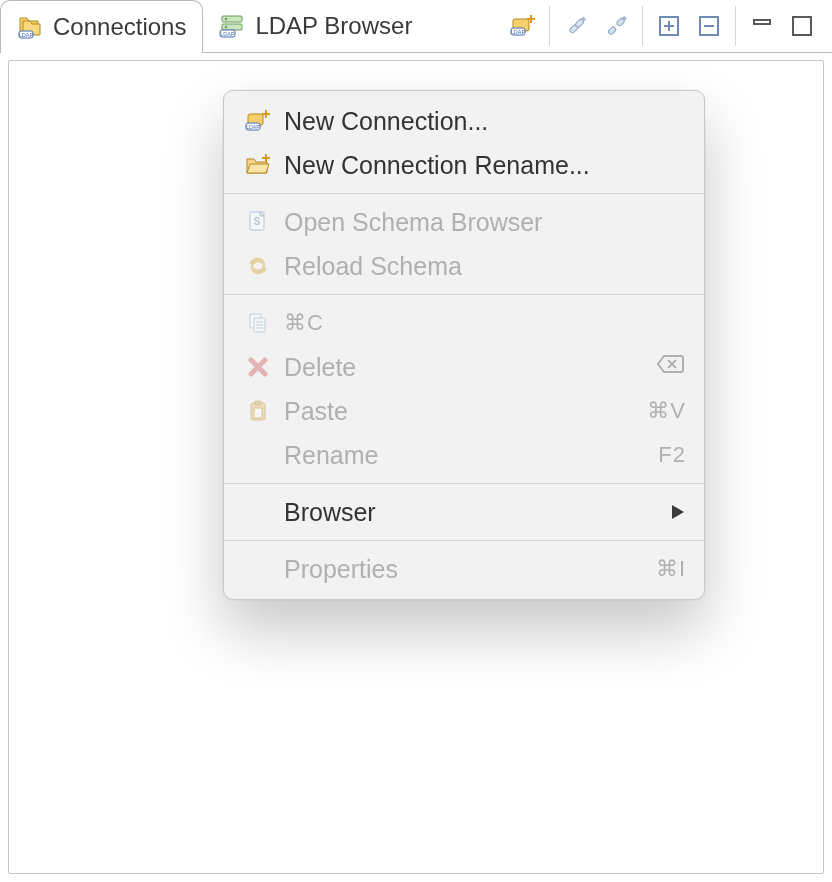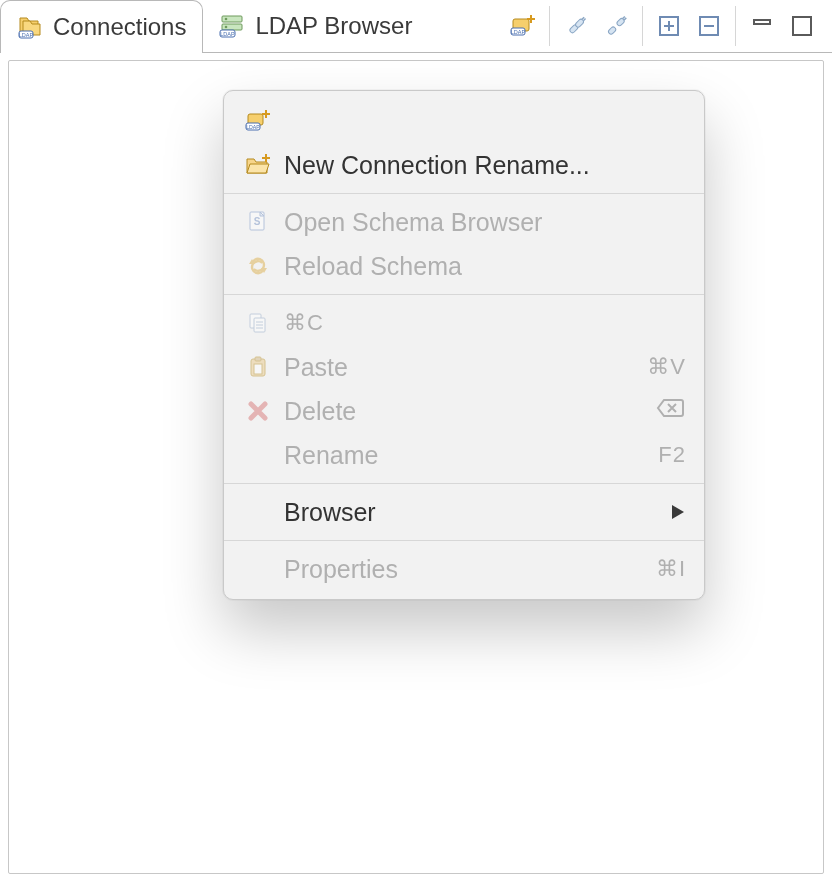--- a/index.html
+++ b/index.html
@@ -247,20 +247,21 @@
       <svg width="26" height="24" viewBox="0 0 26 24">
         <rect x="3" y="5" width="15" height="11" rx="2" fill="#f6cf6d" stroke="#b58a1e"></rect>
         <rect x="1" y="14" width="14" height="7" rx="2" fill="#ffffff" stroke="#4a6fb0"></rect>
         <text x="8" y="20" text-anchor="middle" font-size="5.2" fill="#4a6fb0" font-family="Arial">LDAP</text>
         <g transform="translate(17,1)">
           <line x1="4" y1="0" x2="4" y2="8" stroke="#d79a1f" stroke-width="2"></line>
           <line x1="0" y1="4" x2="8" y2="4" stroke="#d79a1f" stroke-width="2"></line>
         </g>
       </svg>
     </span>
+    <span class="mi-label">New Connection...</span>
   </div>
 
   <div class="menu-item">
     <span class="mi-icon">
       <svg width="26" height="24" viewBox="0 0 26 24">
         <path d="M2 6 h7 l2 3 h11 v11 h-20 z" fill="#f7d58a" stroke="#b58a1e"></path>
         <path d="M2 20 l3 -9 h19 l-3 9 z" fill="#fbe4a9" stroke="#b58a1e"></path>
         <g transform="translate(17,1)">
           <line x1="4" y1="0" x2="4" y2="8" stroke="#d79a1f" stroke-width="2"></line>
           <line x1="0" y1="4" x2="8" y2="4" stroke="#d79a1f" stroke-width="2"></line>
@@ -305,43 +306,43 @@
         <line x1="10" y1="11" x2="17" y2="11" stroke="#8aa2c2"></line>
         <line x1="10" y1="14" x2="17" y2="14" stroke="#8aa2c2"></line>
         <line x1="10" y1="17" x2="17" y2="17" stroke="#8aa2c2"></line>
       </svg>
     </span>
     <span class="mi-accel">⌘C</span>
   </div>
 
   <div class="menu-item disabled">
     <span class="mi-icon">
-      <svg width="24" height="24" viewBox="0 0 24 24">
-        <rect x="5" y="4" width="14" height="17" rx="2" fill="#e7c580" stroke="#b58a1e"></rect>
-        <rect x="9" y="2" width="6" height="4" rx="1" fill="#cdb078" stroke="#b58a1e"></rect>
-        <rect x="8" y="9" width="8" height="10" fill="#ffffff" stroke="#b58a1e"></rect>
-      </svg>
-    </span>
-    <span class="mi-label">Paste</span>
-    <span class="mi-accel">⌘V</span>
-  </div>
-
-  <div class="menu-item disabled">
-    <span class="mi-icon">
       <svg width="22" height="22" viewBox="0 0 22 22">
         <path d="M4 4 L18 18 M18 4 L4 18" stroke="#d46a6a" stroke-width="5" stroke-linecap="round"></path>
       </svg>
     </span>
     <span class="mi-label">Delete</span>
     <span class="mi-accel">
       <svg width="30" height="22" viewBox="0 0 30 22">
         <path d="M8 3 h17 a2 2 0 0 1 2 2 v12 a2 2 0 0 1 -2 2 h-17 l-6 -8 z" fill="none" stroke="currentColor" stroke-width="2"></path>
         <path d="M12 7 l8 8 M20 7 l-8 8" stroke="currentColor" stroke-width="2"></path>
       </svg>
     </span>
+  </div>
+
+  <div class="menu-item disabled">
+    <span class="mi-icon">
+      <svg width="24" height="24" viewBox="0 0 24 24">
+        <rect x="5" y="4" width="14" height="17" rx="2" fill="#e7c580" stroke="#b58a1e"></rect>
+        <rect x="9" y="2" width="6" height="4" rx="1" fill="#cdb078" stroke="#b58a1e"></rect>
+        <rect x="8" y="9" width="8" height="10" fill="#ffffff" stroke="#b58a1e"></rect>
+      </svg>
+    </span>
+    <span class="mi-label">Paste</span>
+    <span class="mi-accel">⌘V</span>
   </div>
 
   <div class="menu-item disabled no-icon">
     <span class="mi-icon"></span>
     <span class="mi-label">Rename</span>
     <span class="mi-accel">F2</span>
   </div>
 
   <div class="menu-sep"></div>
 

